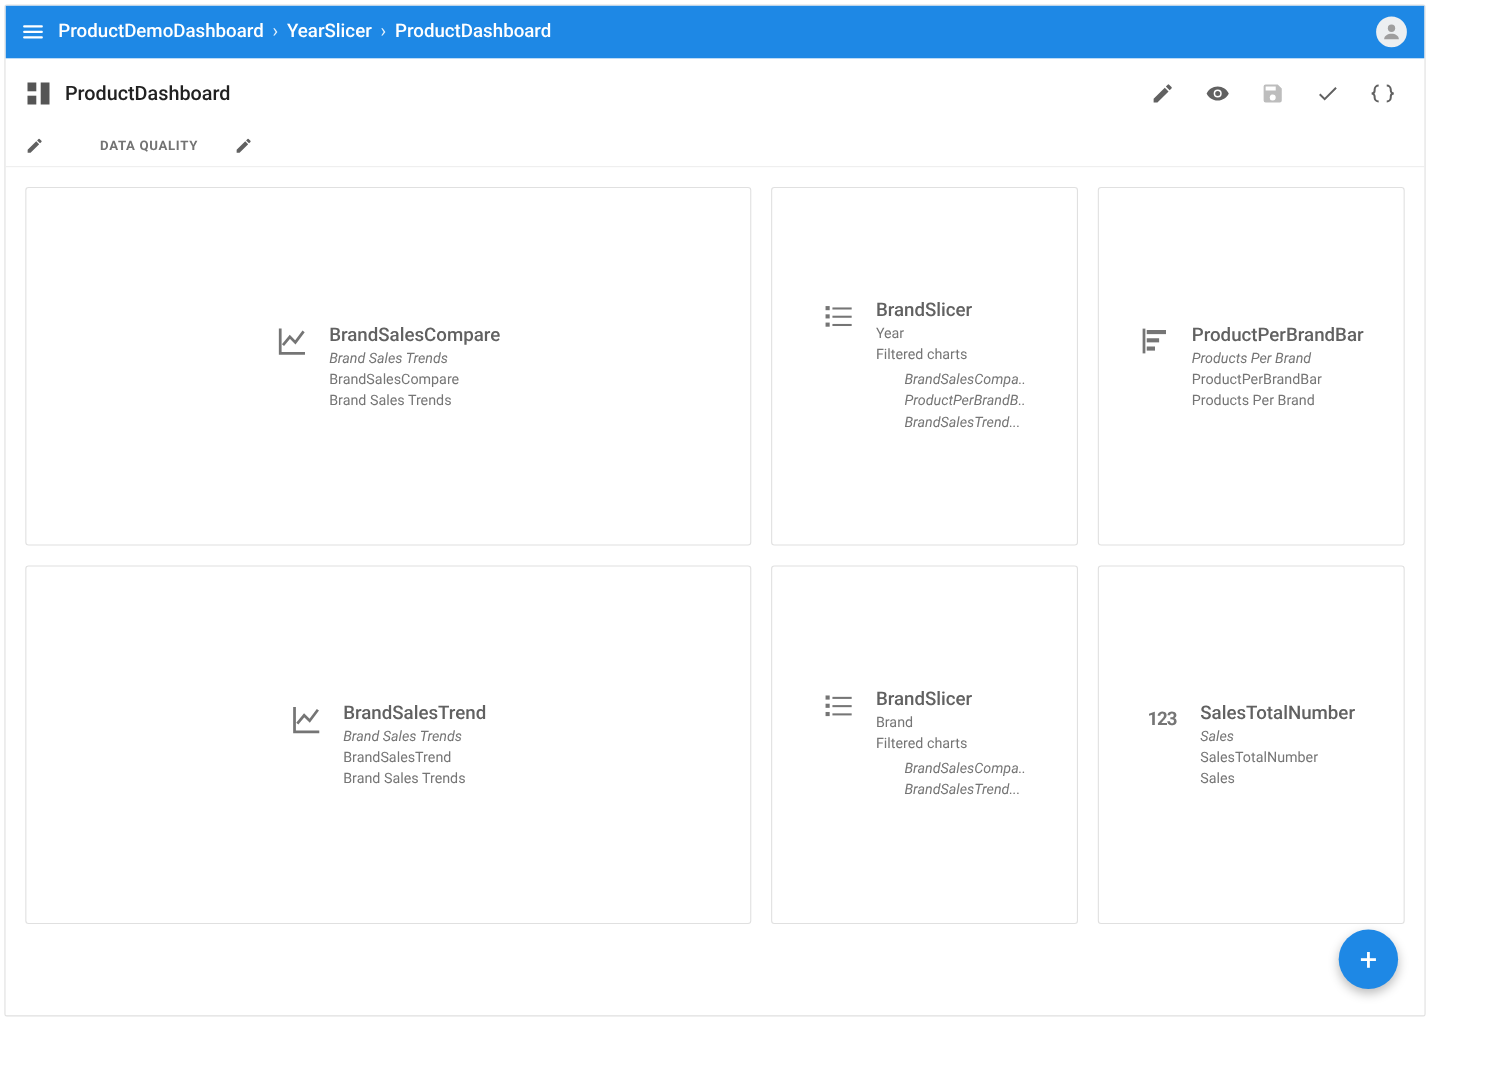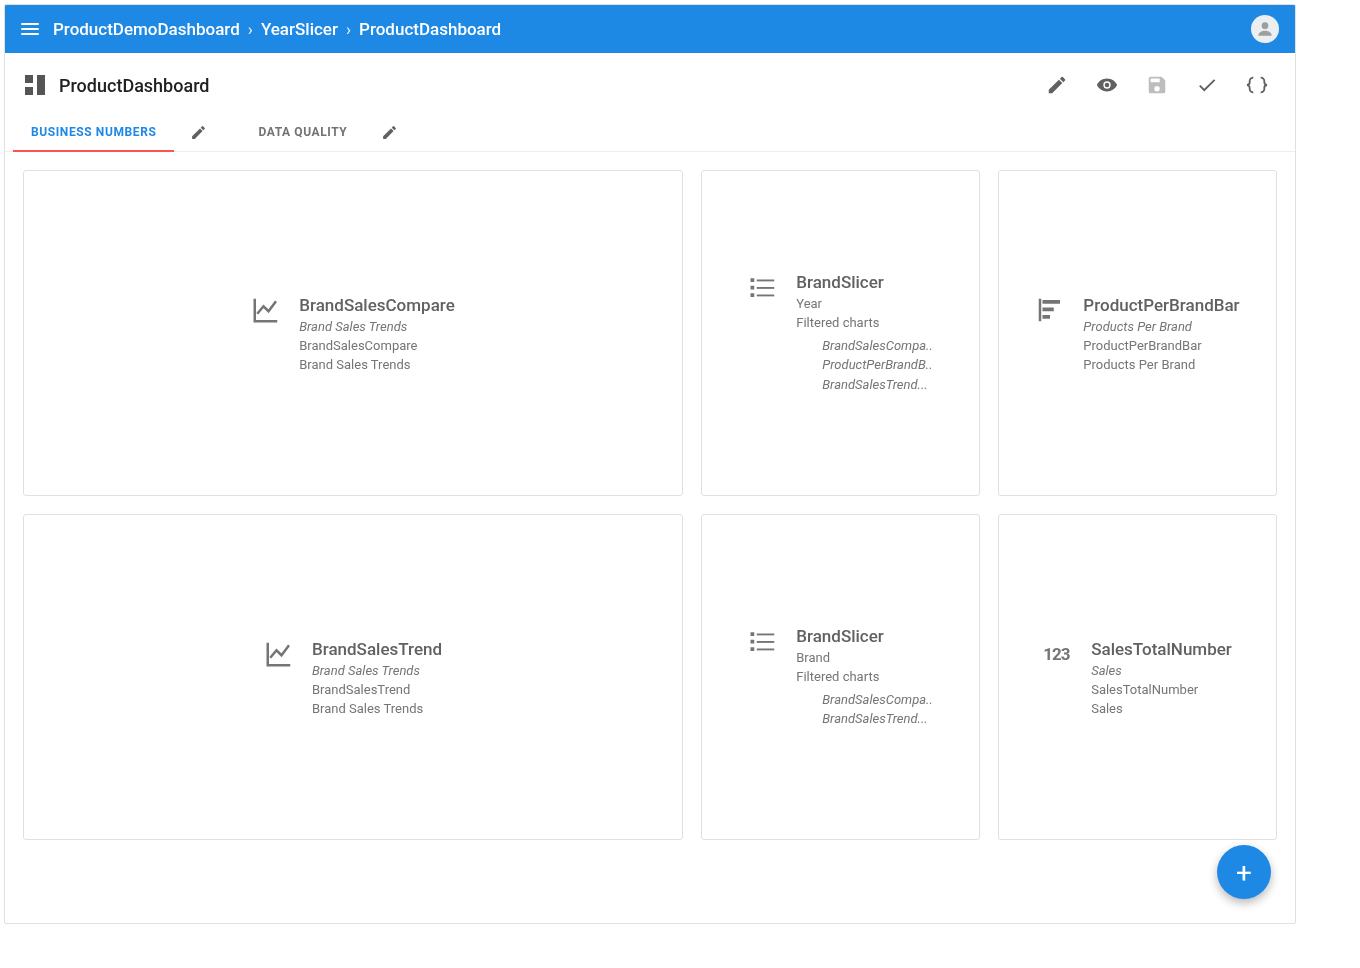--- a/index.html
+++ b/index.html
@@ -209,21 +209,20 @@
         </svg>
     </div>
     <div class="tool">
       <svg viewBox="0 0 24 24">
           <path d="M8 3a5 5 0 0 0-5 5v1a2 2 0 0 1-2 2v2a2 2 0 0 1 2 2v1a5 5 0 0 0 5 5v-2a3 3 0 0 1-3-3v-1a4 4 0 0 0-1.17-2.83A4 4 0 0 0 5 9V8a3 3 0 0 1 3-3V3zm8 0v2a3 3 0 0 1 3 3v1a4 4 0 0 0 1.17 2.83A4 4 0 0 0 19 15v1a3 3 0 0 1-3 3v2a5 5 0 0 0 5-5v-1a2 2 0 0 1 2-2v-2a2 2 0 0 1-2-2V8a5 5 0 0 0-5-5z"></path>
         </svg>
     </div>
   </div>
 
   <div class="tabs">
-    <div class="tab active">Business Numbers</div>
     <div class="tab-pencil">
       <svg viewBox="0 0 24 24">
           <path d="M3 17.25V21h3.75L17.81 9.94l-3.75-3.75L3 17.25zM20.71 7.04a1 1 0 0 0 0-1.41l-2.34-2.34a1 1 0 0 0-1.41 0l-1.83 1.83 3.75 3.75 1.83-1.83z"></path>
         </svg>
     </div>
     <div class="tab">Data Quality</div>
     <div class="tab-pencil">
       <svg viewBox="0 0 24 24">
           <path d="M3 17.25V21h3.75L17.81 9.94l-3.75-3.75L3 17.25zM20.71 7.04a1 1 0 0 0 0-1.41l-2.34-2.34a1 1 0 0 0-1.41 0l-1.83 1.83 3.75 3.75 1.83-1.83z"></path>
         </svg>

